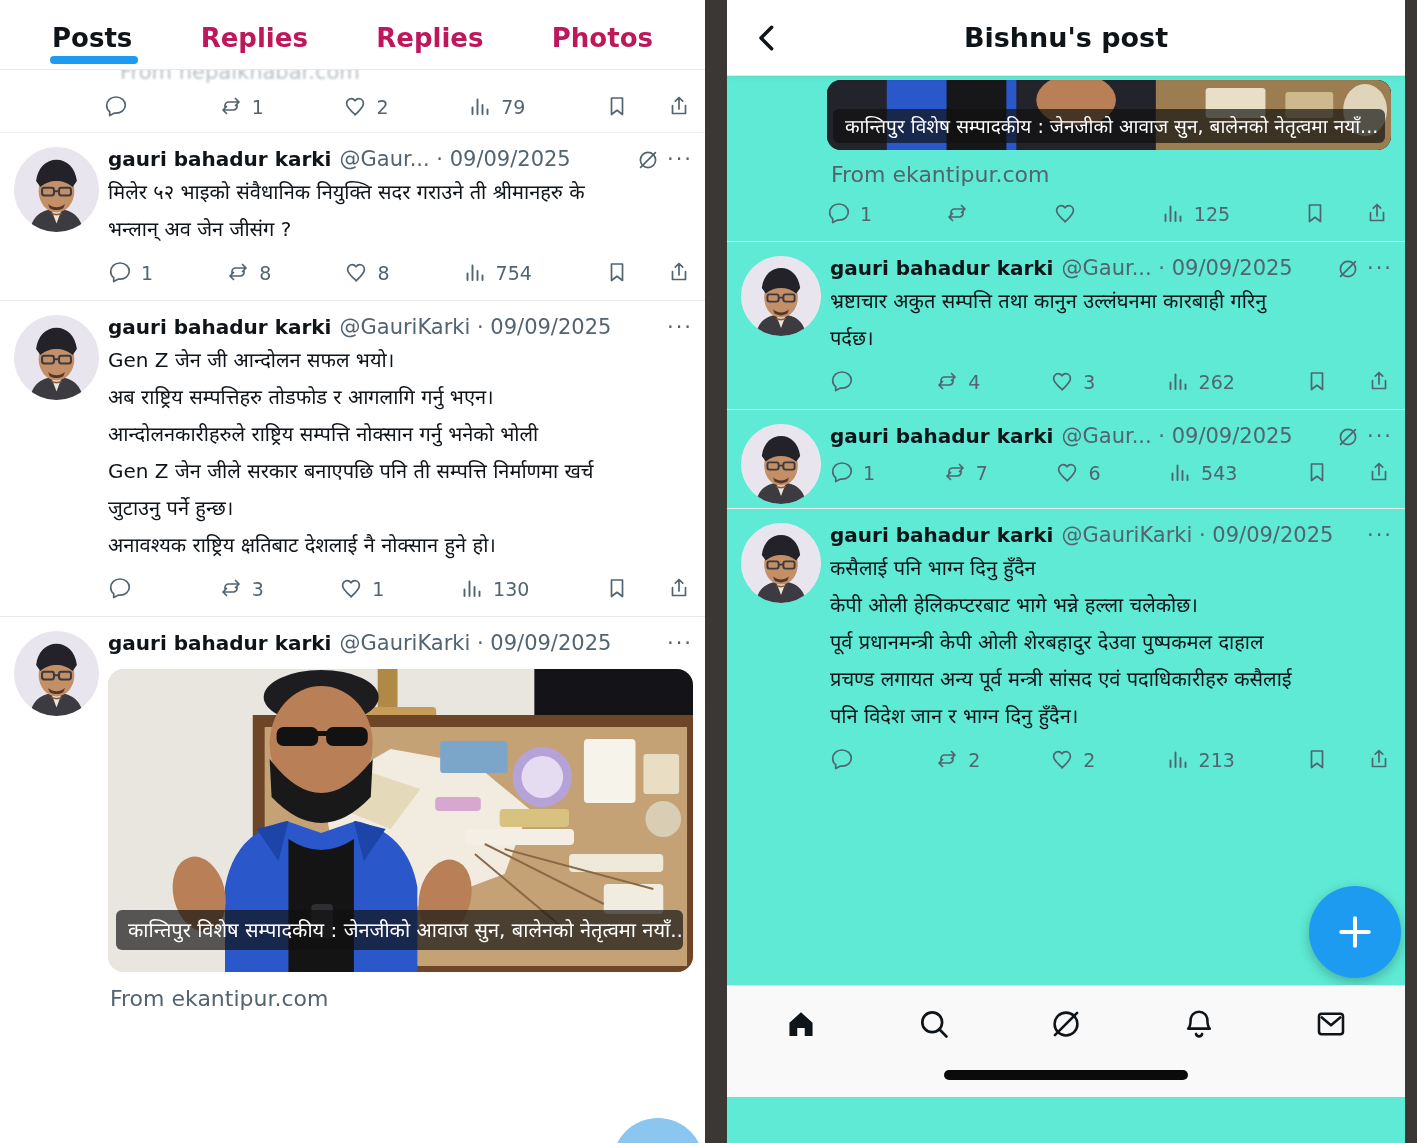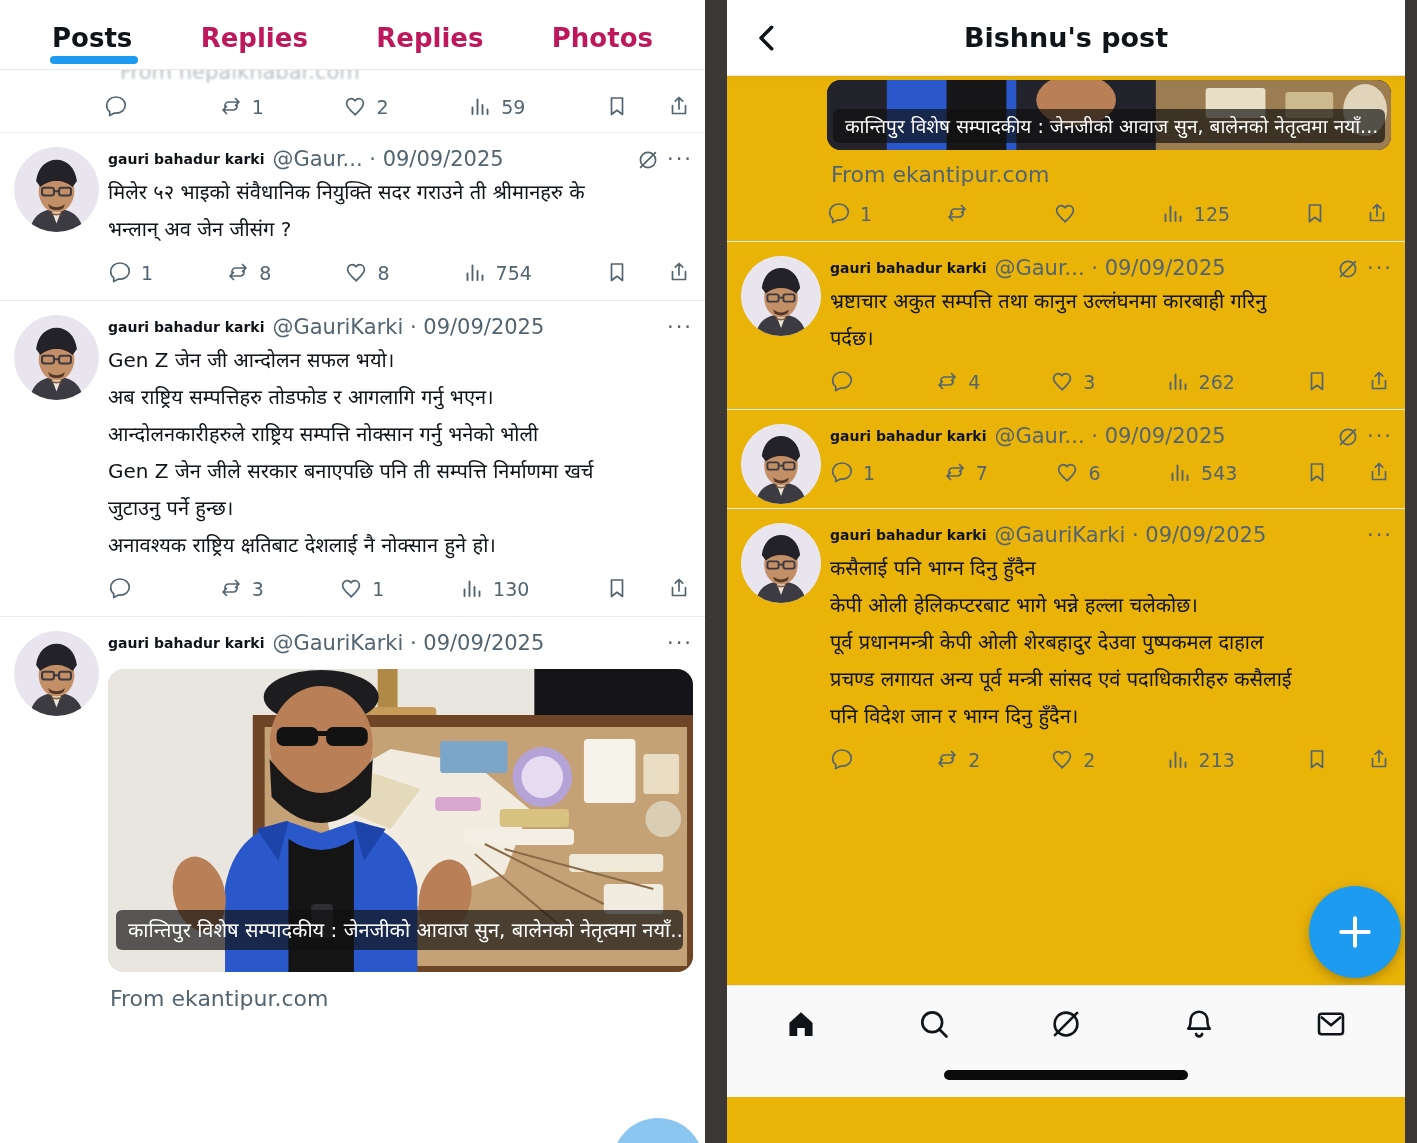--- a/index.html
+++ b/index.html
@@ -3,21 +3,21 @@
 <meta charset="utf-8">
 <style>
   html,body{margin:0;padding:0;background:#fff;}
   *{box-sizing:border-box;}
   .stage{position:relative;width:1417px;height:1143px;background:#fff;overflow:hidden;
          font-family:"DejaVu Sans","Liberation Sans",sans-serif;color:#0f1419;}
   
   .panel-divider{position:absolute;left:705px;top:0;width:22px;height:1143px;background:#3a3734;}
   .edge-strip{position:absolute;left:1405px;top:0;width:12px;height:1143px;background:#3a3734;}
   .left-panel{position:absolute;left:0;top:0;width:705px;height:1143px;background:#fff;overflow:hidden;}
-  .right-panel{position:absolute;left:727px;top:0;width:678px;height:1143px;background:#eab308;overflow:hidden;}
+  .right-panel{position:absolute;left:727px;top:0;width:678px;height:1143px;background:#5eead4;overflow:hidden;}
 
   
   .tabbar{position:relative;height:70px;display:flex;align-items:center;justify-content:space-between;
           padding:6px 52px 0 52px;border-bottom:1px solid #e6e9ea;background:#fff;z-index:3;}
   .tab{font-size:26px;font-weight:700;color:#be185d;cursor:pointer;}
   .tab.active{color:#0f1419;font-weight:700;}
   .tab-underline{position:absolute;left:50px;top:56px;width:88px;height:8px;border-radius:5px;background:#1d9bf0;}
   .peek{position:relative;padding:2px 12px 12px 104px;border-bottom:1px solid #eff3f4;}
   .peek-src{position:absolute;left:120px;top:-10px;color:#9aa5ac;font-size:21px;opacity:.7;filter:blur(1px);white-space:nowrap;}
   .actions{display:flex;align-items:center;justify-content:space-between;width:100%;color:#536471;margin-top:14px;}
@@ -25,21 +25,21 @@
   .act{display:flex;align-items:center;gap:7px;color:#536471;cursor:pointer;}
   .cnt{font-size:19px;color:#536471;min-width:2px;}
   .tail{display:flex;align-items:center;gap:36px;}
   .ico{width:26px;height:26px;color:#536471;display:block;}
   .post{display:flex;padding:14px 12px 4px 14px;border-bottom:1px solid #e8ebec;}
   .avatar{flex:0 0 85px;width:85px;height:85px;border-radius:50%;overflow:hidden;background:#ece9f1;}
   .right-panel .avatar{flex:0 0 80px;width:80px;height:80px;}
   .avatar svg{width:100%;height:100%;display:block;}
   .p-content{flex:1;margin-left:9px;min-width:0;}
   .p-head{display:flex;align-items:center;gap:8px;white-space:nowrap;}
-  .p-name{font-weight:800;font-size:14px;}
+  .p-name{font-weight:800;font-size:20px;}
   .p-meta{color:#536471;font-size:21px;overflow:hidden;text-overflow:ellipsis;}
   .spacer{flex:1;}
   .dots{color:#536471;font-size:21px;letter-spacing:2px;cursor:pointer;}
   .grok-ico{width:23px;height:23px;color:#536471;}
   .p-body{font-size:20px;line-height:37px;white-space:pre-line;margin-top:3px;}
   .post .actions{margin:12px 0 10px;}
   .img-card{position:relative;margin-top:14px;width:100%;height:303px;border-radius:16px;overflow:hidden;background:#d8d2c8;}
   .img-card svg{width:100%;height:100%;display:block;}
   .img-caption{position:absolute;left:8px;right:10px;bottom:22px;height:40px;border-radius:6px;
                background:rgba(16,16,16,.68);color:#fff;font-size:20px;line-height:40px;padding:0 12px;
@@ -158,21 +158,21 @@
         <span class="act">
             <svg class="ico">
               <use href="#i-heart"></use>
             </svg>
             <span class="cnt">2</span>
           </span>
         <span class="act">
             <svg class="ico">
               <use href="#i-views"></use>
             </svg>
-            <span class="cnt">59</span>
+            <span class="cnt">79</span>
           </span>
         <span class="tail">
           <svg class="ico">
               <use href="#i-bkmk"></use>
             </svg>
           <svg class="ico">
               <use href="#i-share"></use>
             </svg>
         </span>
       </div>

